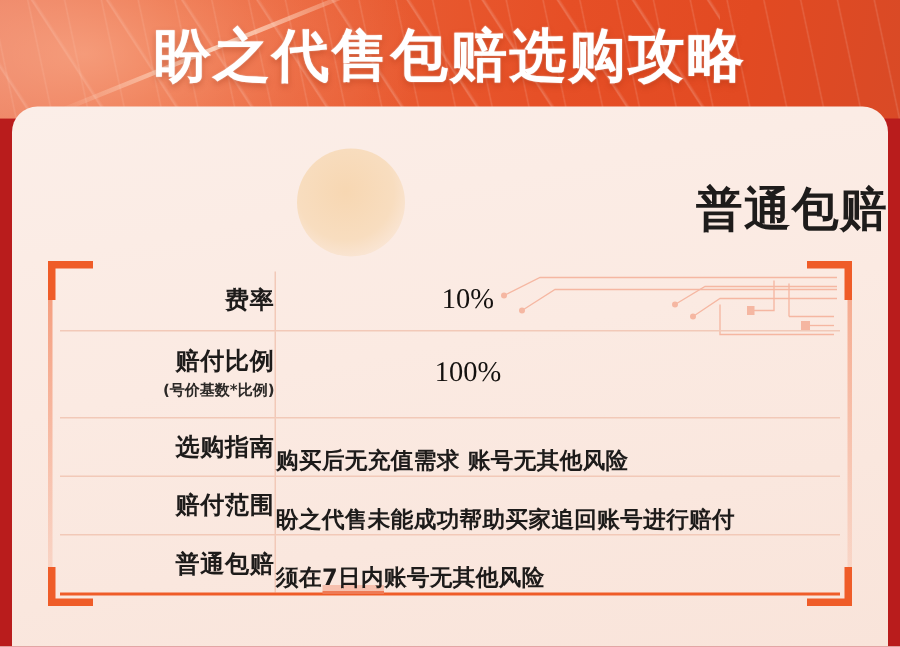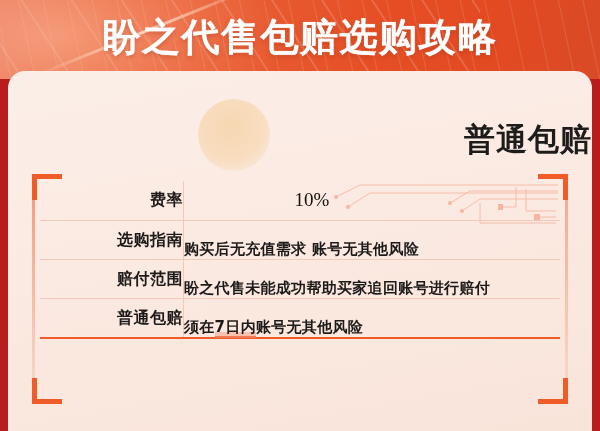--- a/index.html
+++ b/index.html
@@ -292,20 +292,29 @@
         <tbody>
           <tr class="row-reg">
             <td class="label-cell">
               <div class="label-main">费率</div>
             </td>
             <td class="value-cell">
               <div class="value-num">10%</div>
             </td>
           </tr>
 
+          <tr class="row-tall">
+            <td class="label-cell">
+              <div class="label-main">赔付比例</div>
+              <div class="label-sub">(号价基数*比例)</div>
+            </td>
+            <td class="value-cell">
+              <div class="value-num">100%</div>
+            </td>
+          </tr>
 
           <tr class="row-reg">
             <td class="label-cell">
               <div class="label-main">选购指南</div>
             </td>
             <td class="value-cell">
               <div class="value-text">购买后无充值需求 账号无其他风险</div>
             </td>
           </tr>
 

